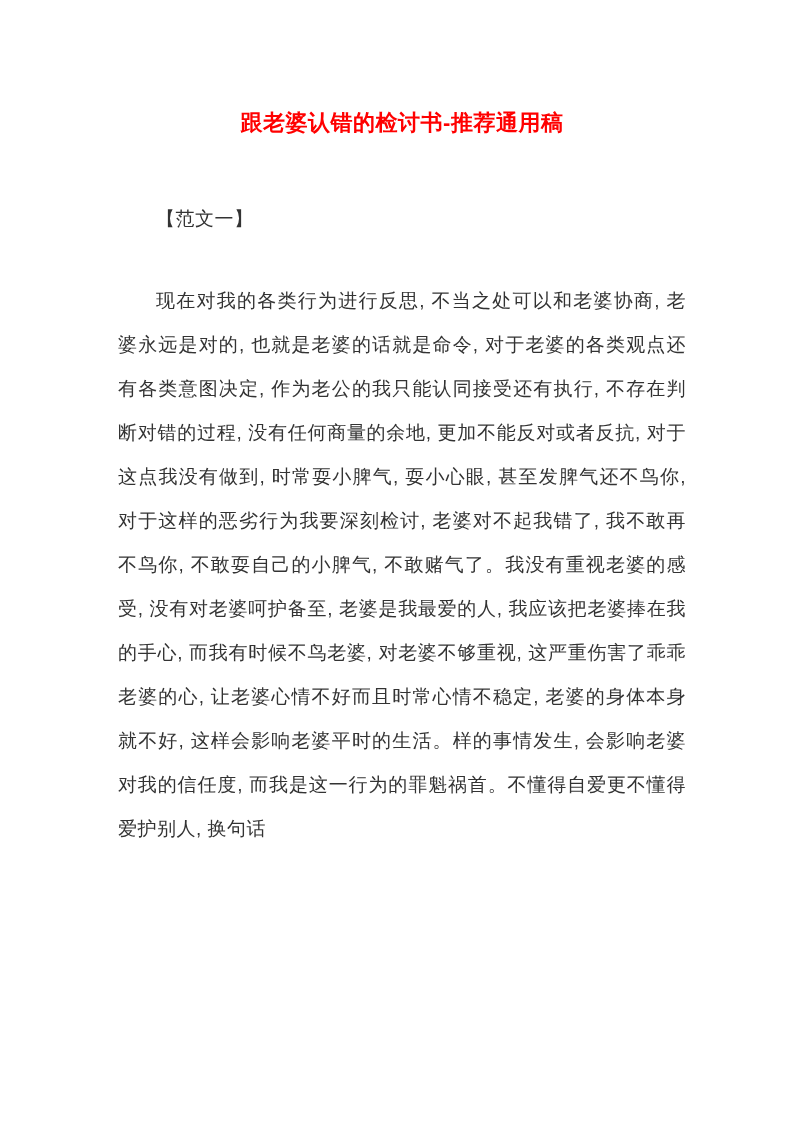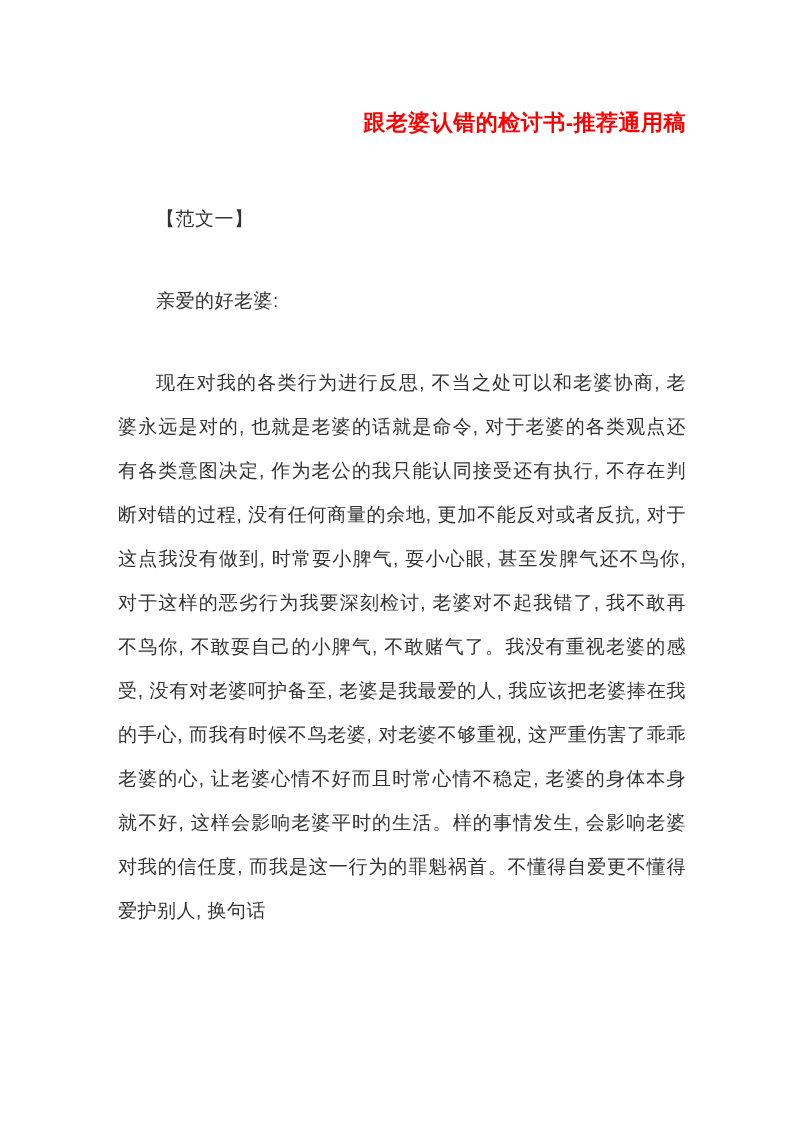--- a/index.html
+++ b/index.html
@@ -12,21 +12,21 @@
     position: relative;
     width: 800px;
     min-height: 1131px;
     margin: 0 auto;
     background: #ffffff;
     box-sizing: border-box;
     padding: 108px 114px 60px 118px;
   }
   .doc-title {
     margin: 0 0 58px 0;
-    text-align: right;
+    text-align: center;
     font-size: 22px;
     font-weight: bold;
     color: #ff0000;
     letter-spacing: 0.5px;
     line-height: 1.4;
   }
   .para {
     margin: 0 0 38px 0;
     font-size: 19px;
     color: #333333;
@@ -40,17 +40,16 @@
   }
 </style>
 </head>
 <body>
 
 <div class="page">
   <h1 class="doc-title">跟老婆认错的检讨书-推荐通用稿</h1>
 
   <p class="para indent">【范文一】</p>
 
-  <p class="para indent">亲爱的好老婆:</p>
 
 
   <p class="para indent">现在对我的各类行为进行反思, 不当之处可以和老婆协商, 老婆永远是对的, 也就是老婆的话就是命令, 对于老婆的各类观点还有各类意图决定, 作为老公的我只能认同接受还有执行, 不存在判断对错的过程, 没有任何商量的余地, 更加不能反对或者反抗, 对于这点我没有做到, 时常耍小脾气, 耍小心眼, 甚至发脾气还不鸟你, 对于这样的恶劣行为我要深刻检讨, 老婆对不起我错了, 我不敢再不鸟你, 不敢耍自己的小脾气, 不敢赌气了。我没有重视老婆的感受, 没有对老婆呵护备至, 老婆是我最爱的人, 我应该把老婆捧在我的手心, 而我有时候不鸟老婆, 对老婆不够重视, 这严重伤害了乖乖老婆的心, 让老婆心情不好而且时常心情不稳定, 老婆的身体本身就不好, 这样会影响老婆平时的生活。样的事情发生, 会影响老婆对我的信任度, 而我是这一行为的罪魁祸首。不懂得自爱更不懂得爱护别人, 换句话</p>
 </div>
 
 </body></html>

